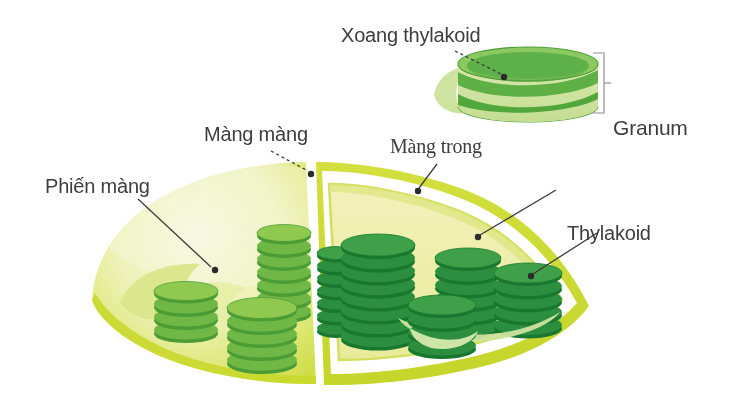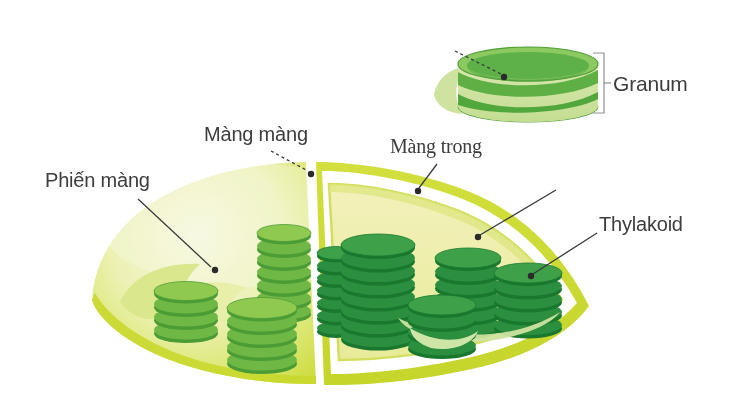--- a/index.html
+++ b/index.html
@@ -13,21 +13,21 @@
   .stage svg{position:absolute;left:0;top:0;}
   .lbl{
     position:absolute;
     color:#3d3d3d;
     font-size:20px;
     line-height:1.1;
     letter-spacing:-0.2px;
     white-space:nowrap;
     user-select:none;
   }
-  .lbl.big{font-size:21px;}
+  .lbl.big{font-size:21px;margin-top:44px;}
 </style>
 </head>
 <body>
 
 <div class="stage">
 
   <svg width="749" height="406" viewBox="0 0 749 406">
     <defs>
       <radialGradient id="domeGrad" cx="0.47" cy="0.33" r="0.85">
         <stop offset="0" stop-color="#f5f7da"></stop>
@@ -230,24 +230,25 @@
       <circle cx="478" cy="237" r="3.2"></circle>
       <circle cx="531" cy="276" r="3.2"></circle>
       <circle cx="215" cy="270" r="3.2"></circle>
     </g>
     <g stroke="#8f8f8f" stroke-width="1.2" fill="none">
       <polyline points="593,53 604,53 604,113 593,113"></polyline>
       <line x1="604" y1="83" x2="611" y2="83"></line>
     </g>
   </svg>
 
+  <div class="lbl" style="left:341px;top:24px;">Xoang thylakoid</div>
 
   <div class="lbl big" style="left:613px;top:72px;">Granum</div>
 
   <div class="lbl" style="left:204px;top:123px;">Màng màng</div>
 
   <div class="lbl" style="left:390px;top:135px;font-family:Liberation Serif, serif;">Màng trong</div>
 
 
-  <div class="lbl" style="left:567px;top:213px;margin-left:32px;">Thylakoid</div>
-
-  <div class="lbl" style="left:45px;top:169px;">Phiến màng</div>
+  <div class="lbl" style="left:567px;top:222px;">Thylakoid</div>
+
+  <div class="lbl" style="left:45px;top:175px;">Phiến màng</div>
 </div>
 
 </body></html>

